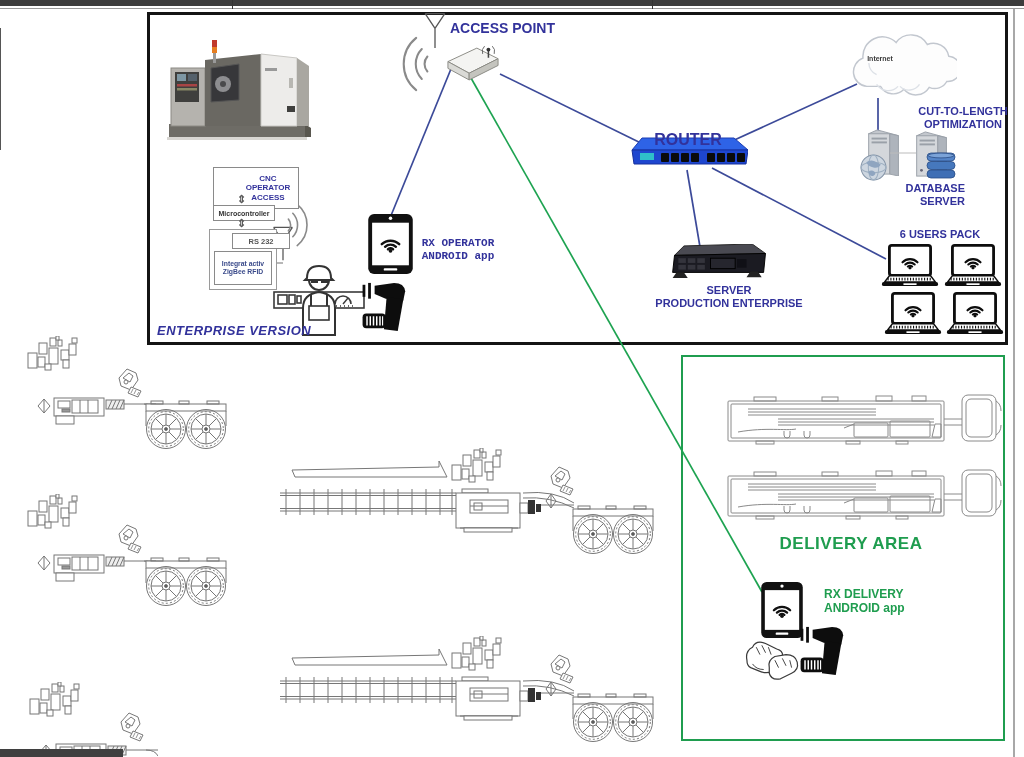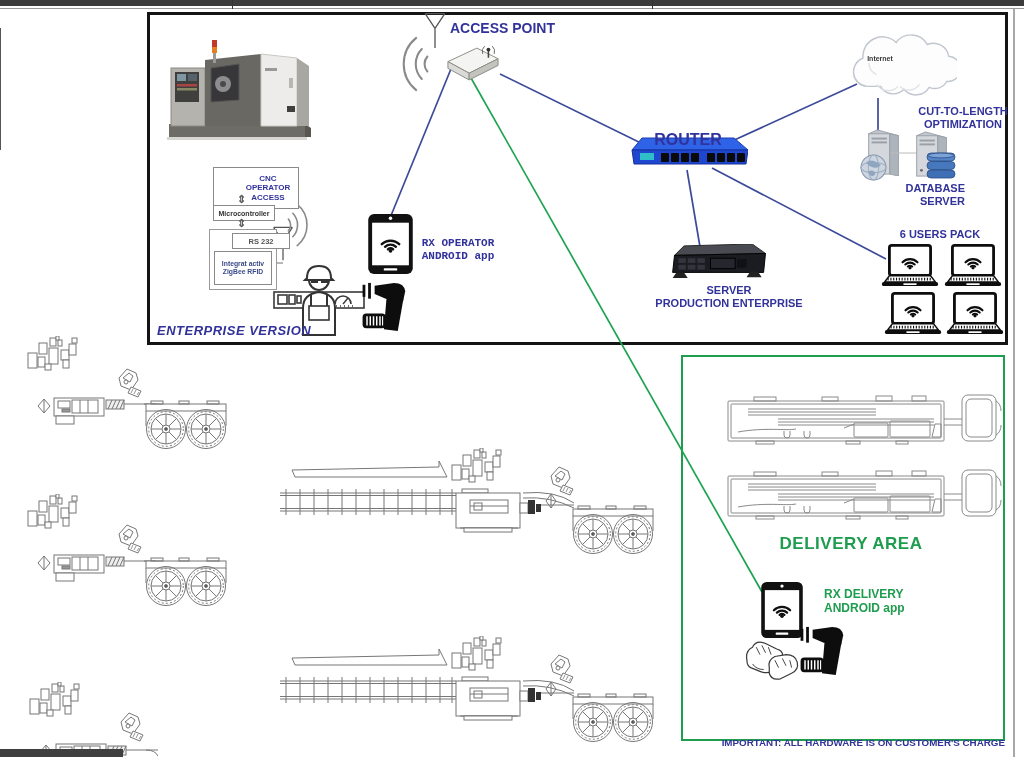--- a/index.html
+++ b/index.html
@@ -532,15 +532,14 @@
     <div>RX OPERATOR</div>
     <div>ANDROID app</div>
   </div>
   <div class="lbl italic" style="left:157px;top:323px;font-size:13px;letter-spacing:.5px;">ENTERPRISE VERSION</div>
 
   <div class="lbl green" style="left:771px;top:534px;width:160px;font-size:17px;letter-spacing:.5px;">DELIVERY AREA</div>
   <div class="lbl green left" style="left:824px;top:587px;font-size:12px;">
     <div>RX DELIVERY</div>
     <div>ANDROID app</div>
   </div>
-  <div class="lbl" style="left:620px;top:737px;width:385px;text-align:right;font-size:9.8px;">IMPORTANT: ALL HARDWARE IS ON CUSTOMER'S CHARGE</div>
 
 </div>
 
 </body></html>

